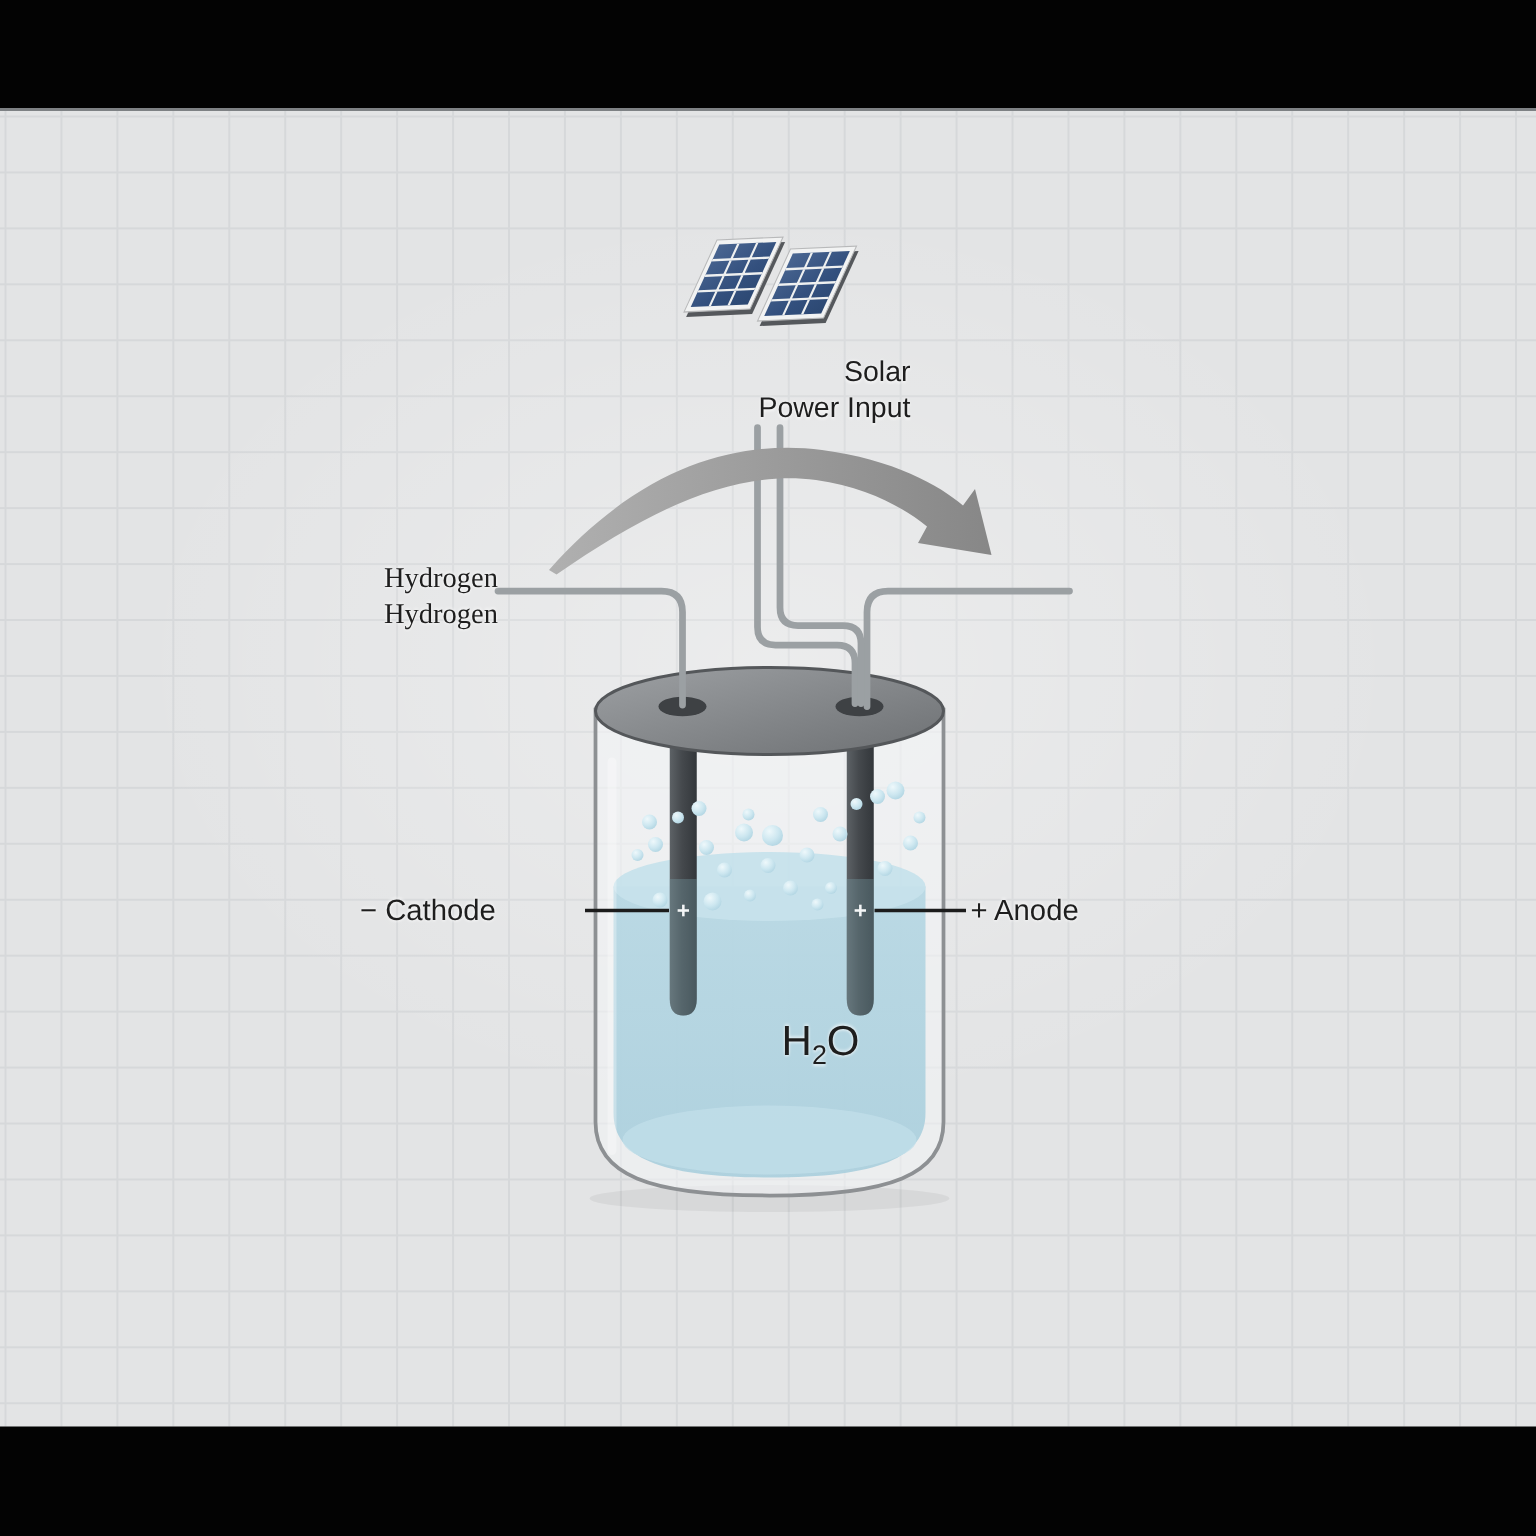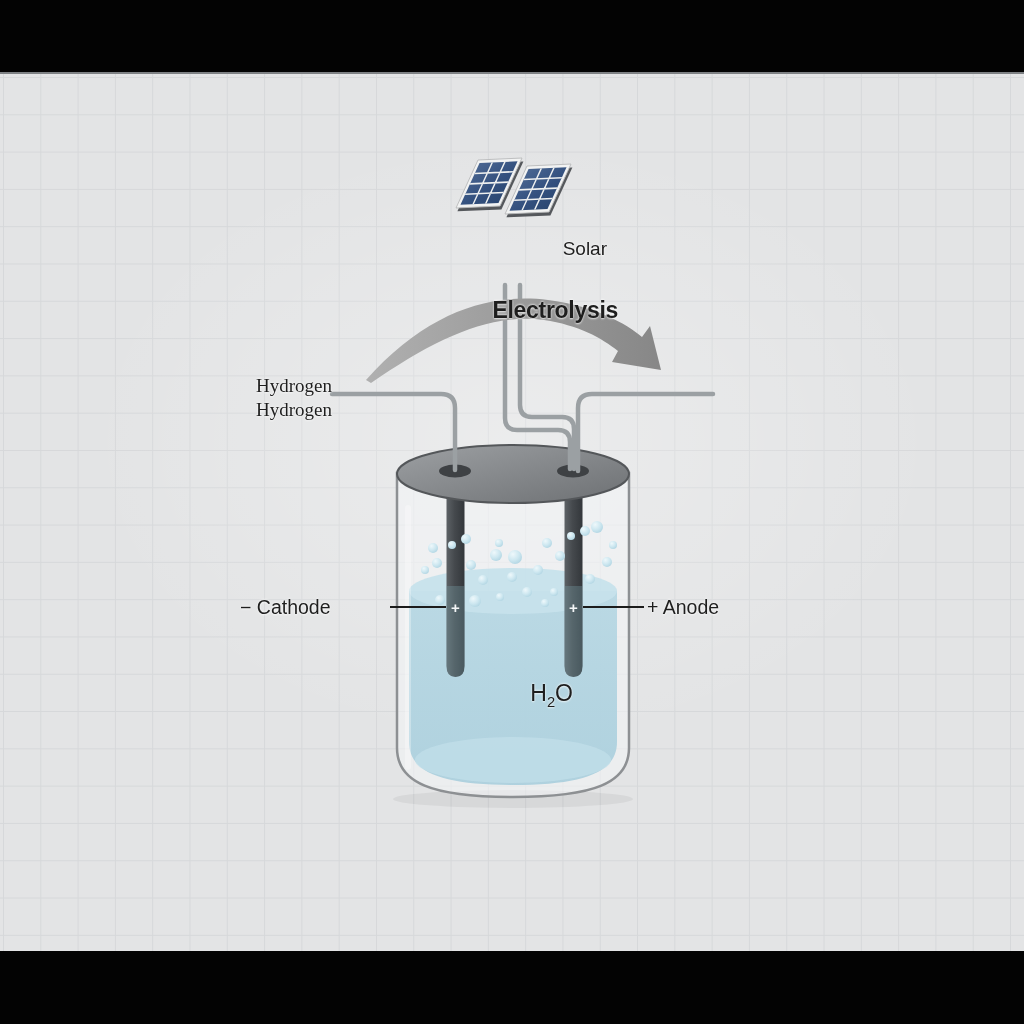--- a/index.html
+++ b/index.html
@@ -21,21 +21,21 @@
     background-position:0 0, 3px 3px, 3px 3px;
     border-top:2px solid #7e8184;
     box-sizing:border-box;
   }
   svg.art{position:absolute;left:0;top:0;width:1024px;height:1024px;}
   .lbl{position:absolute;font-size:19px;line-height:23.5px;text-align:right;
        text-shadow:0 1px 2px rgba(255,255,255,.75), 0 -1px 2px rgba(255,255,255,.55);}
   .lbl sub{font-size:0.64em;line-height:0;}
   .electrolysis{font-size:23px;font-weight:600;letter-spacing:-0.3px;}
   .side{font-size:19.5px;white-space:nowrap;}
-  .h2o{font-size:23px;}
+  .h2o{font-size:28px;}
   .plus{position:absolute;color:#f4f6f7;font-size:15px;font-weight:700;text-align:center;
         text-shadow:none;line-height:15px;}
 </style>
 </head>
 <body>
 
 <div class="stage">
 
   <div class="content"></div>
 
@@ -147,23 +147,23 @@
       <rect x="3" y="3.2" width="38" height="41.6" fill="url(#cellGrad)"></rect>
       <path d="M15.7,3.2 V44.8 M28.3,3.2 V44.8 M3,13.6 H41 M3,24 H41 M3,34.4 H41" stroke="#eef0f0" stroke-width="1.6" fill="none"></path>
     </g>
 
     <path d="M390,607 H446" stroke="#1c1c1c" stroke-width="2.2"></path>
     <path d="M583,607 H644" stroke="#1c1c1c" stroke-width="2.2"></path>
   </svg>
 
   <div class="lbl" style="left:427px;top:237px;width:180px;">
     <div>Solar</div>
+    <div>Power Input</div>
   </div>
 
-  <div class="lbl electrolysis" style="left:398px;top:299px;width:220px;">Electrolysis</div>
 
   <div class="lbl" style="left:202px;top:374px;width:130px;font-family:Liberation Serif, serif;">
     <div>Hydrogen</div>
     <div>Hydrogen</div>
   </div>
 
 
   <div class="lbl side" style="left:240px;top:596px;width:148px;text-align:left;">− Cathode</div>
 
   <div class="lbl side" style="left:647px;top:596px;text-align:left;">+ Anode</div>

